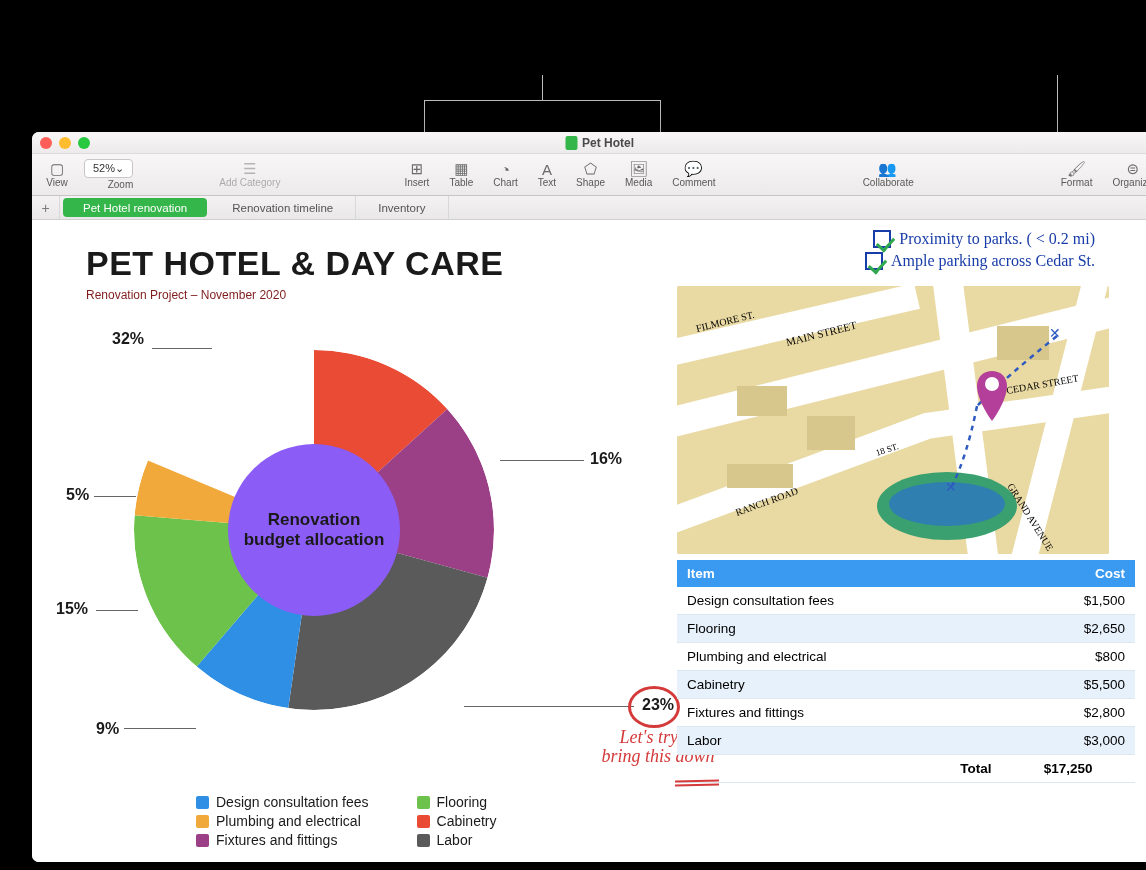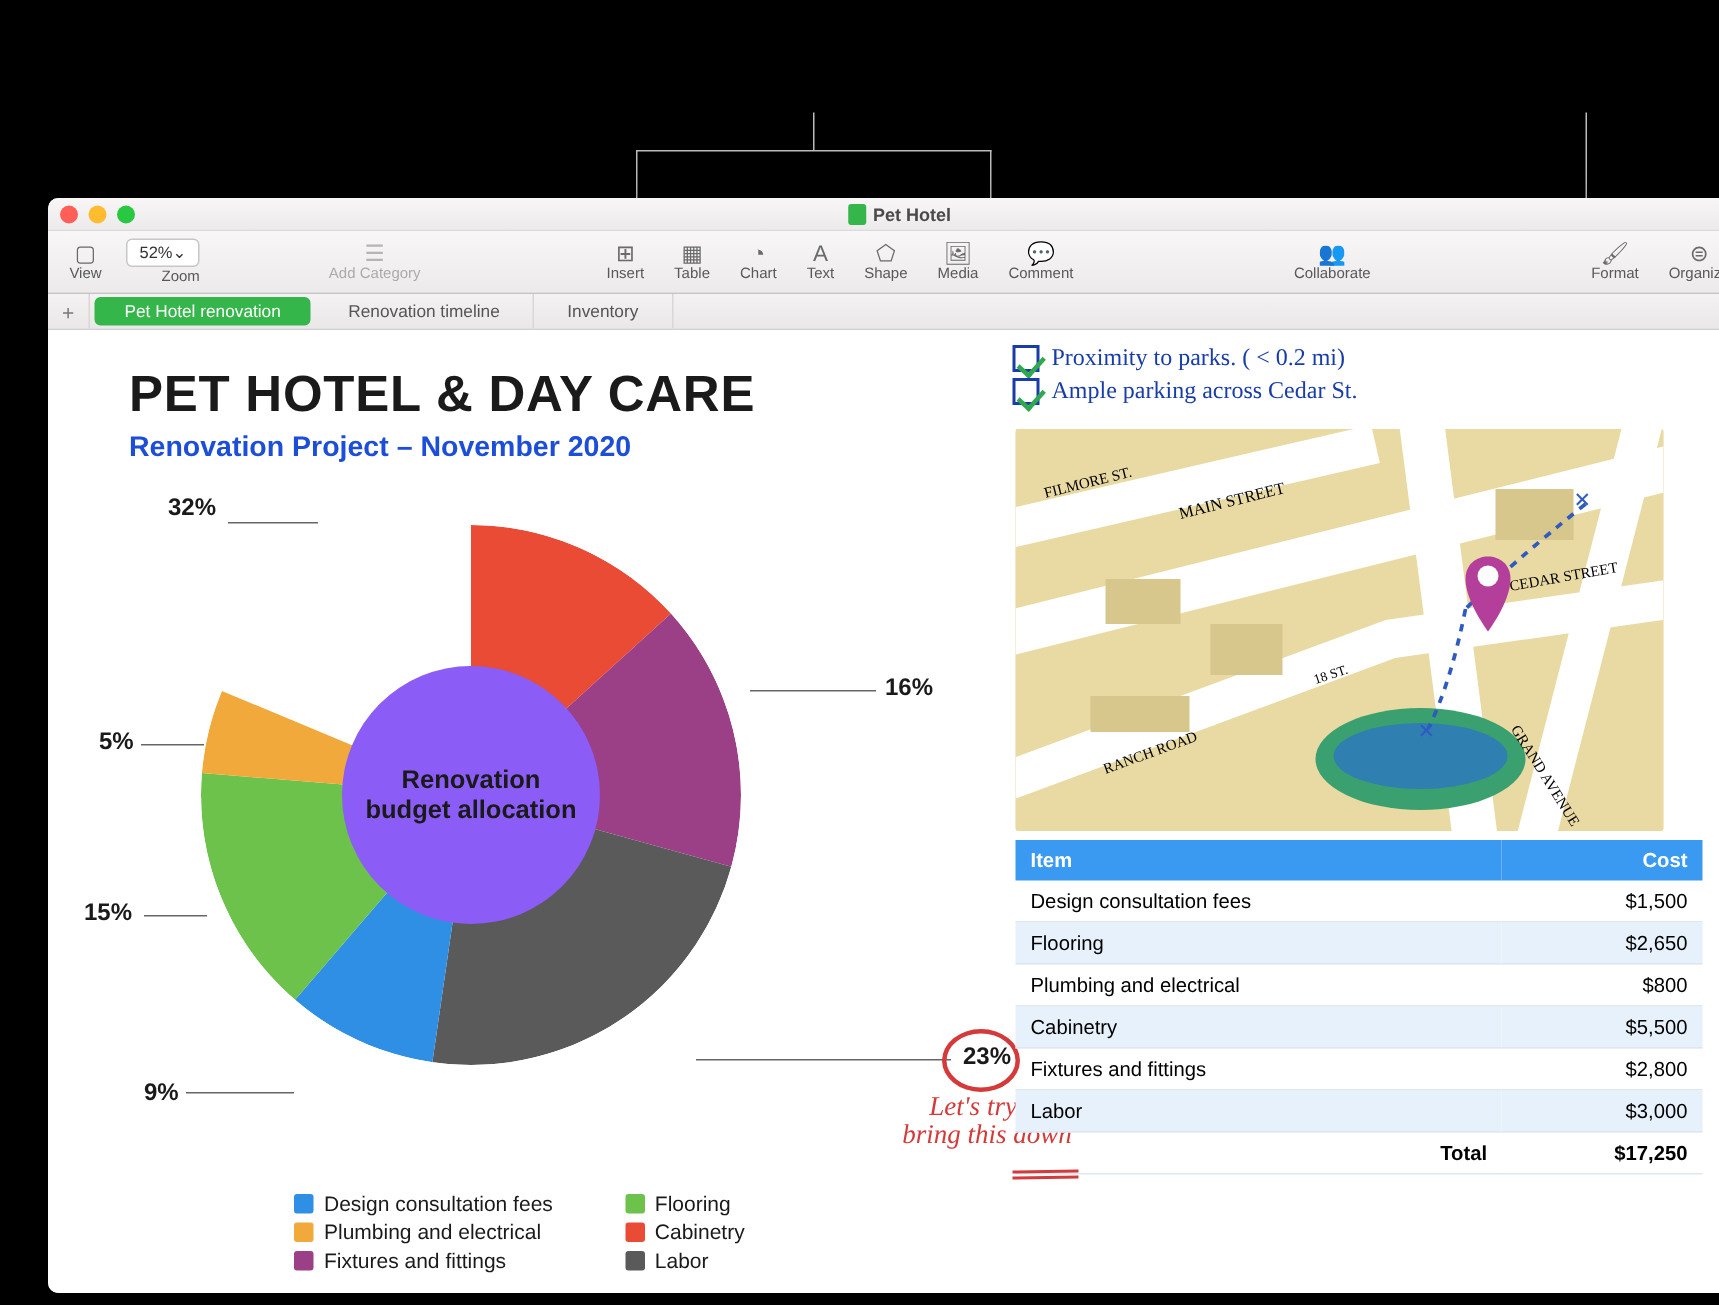--- a/index.html
+++ b/index.html
@@ -21,45 +21,45 @@
   .tb-zoom .zoom-box { border: 1px solid #c7c7c7; border-radius: 4px; padding: 2px 8px; font-size: 11px; background: #fff; color: #333; margin-left: 4px; }
   .tb-view .ic { width: 22px; }
   .spacer { flex: 1; }
   .sheet-tabs { height: 24px; background: linear-gradient(#f4f2f3,#e9e7e8); border-bottom: 1px solid #d0d0d0; display: flex; align-items: stretch; }
   .add-sheet { width: 28px; display: flex; align-items: center; justify-content: center; color: #7a7a7a; border-right: 1px solid #d8d8d8; font-size: 14px; }
   .sheet-tab { display: flex; align-items: center; padding: 0 22px; font-size: 11.5px; color: #555; border-right: 1px solid #d8d8d8; text-align: right; }
   .sheet-tab.active { background: #35b64a; color: #fff; border-radius: 4px; margin: 2px 3px; padding: 0 20px; border-right: none; }
   .canvas { flex: 1; background: #fff; position: relative; overflow: hidden; }
   
   .heading { position: absolute; top: 24px; left: 54px; font-size: 34px; font-weight: 800; letter-spacing: 0.5px; color: #1a1a1a; }
-  .subheading { position: absolute; top: 68px; left: 54px; font-size: 19px; font-weight: 700; color: #1d4ed8; }
+  .subheading { position: absolute; top: 68px; left: 54px; font-size: 12px; font-weight: 400; color: #7f1d1d; }
   
   .donut-wrap { position: absolute; top: 130px; left: 102px; width: 360px; height: 360px; }
   .donut { width: 100%; height: 100%; border-radius: 50%; position: relative; }
   .donut-hole { position: absolute; top: 50%; left: 50%; width: 172px; height: 172px; background: #8b5cf6; border-radius: 50%; transform: translate(-50%,-50%); display: flex; align-items: center; justify-content: center; text-align: center; font-size: 17px; font-weight: 700; line-height: 1.2; padding: 0 12px; color: #1a1a1a; }
   .pct-label { position: absolute; font-size: 16px; font-weight: 600; color: #1a1a1a; }
   .lbl-line { position: absolute; height: 1px; background: #666; }
   .legend { position: absolute; bottom: 14px; left: 164px; display: grid; grid-template-columns: auto auto; column-gap: 48px; row-gap: 3px; font-size: 14px; color: #1a1a1a; }
   .legend-item { display: flex; align-items: center; gap: 7px; }
   .legend-item .sw { width: 13px; height: 13px; border-radius: 2px; }
   
   .checklist { position: absolute; top: 10px; right: 72px; width: 420px; font-family: "Comic Sans MS", cursive; font-size: 16px; color: #193da8; }
-  .check-row { display: flex; align-items: center; gap: 8px; margin-bottom: 4px; }
+  .check-row { display: flex; align-items: center; gap: 8px; margin-bottom: 4px; justify-content: flex-end; }
   .check-box { width: 18px; height: 18px; border: 2px solid #193da8; position: relative; }
   .check-box::after { content: ""; position: absolute; left: 2px; top: 5px; width: 14px; height: 8px; border-left: 3px solid #2fa84f; border-bottom: 3px solid #2fa84f; transform: rotate(-48deg); }
   
   .map { position: absolute; top: 66px; right: 58px; width: 432px; height: 268px; background: #e9d9a2; border-radius: 2px; overflow: hidden; }
   .map svg { width: 100%; height: 100%; }
   
   .cost-table { position: absolute; top: 340px; right: 32px; width: 458px; font-size: 13.5px; border-collapse: collapse; }
   .cost-table th { background: #3a9af2; color: #fff; text-align: left; font-weight: 600; padding: 6px 10px; }
   .cost-table th:last-child, .cost-table td:last-child { text-align: right; }
   .cost-table td { padding: 6px 10px; border-bottom: 1px solid #dde7f0; }
   .cost-table tr.alt td { background: #e7f1fb; }
-  .cost-table tr.total td { font-weight: 700; border-top: 1px solid #999; }
+  .cost-table tr.total td { font-weight: 700; border-top: 1px solid #999; text-align: center; }
   
   .red-circle { position: absolute; top: 466px; left: 596px; width: 52px; height: 42px; border: 3px solid #d43a3a; border-radius: 50%; }
   .red-note { position: absolute; top: 508px; left: 566px; width: 120px; font-family: "Comic Sans MS", cursive; font-size: 18px; color: #d43a3a; line-height: 1.05; font-style: italic; text-align: center; }
   .labor-underline { position: absolute; width: 44px; height: 8px; }
   .labor-underline span { display:block; height:2px; background:#d43a3a; margin-bottom:2px; transform: rotate(-1deg);}
 </style>
 </head>
 <body>
 
 <div class="callout-line" style="top:75px; left:542px; width:1px; height:25px; background:#bbb;"></div>

